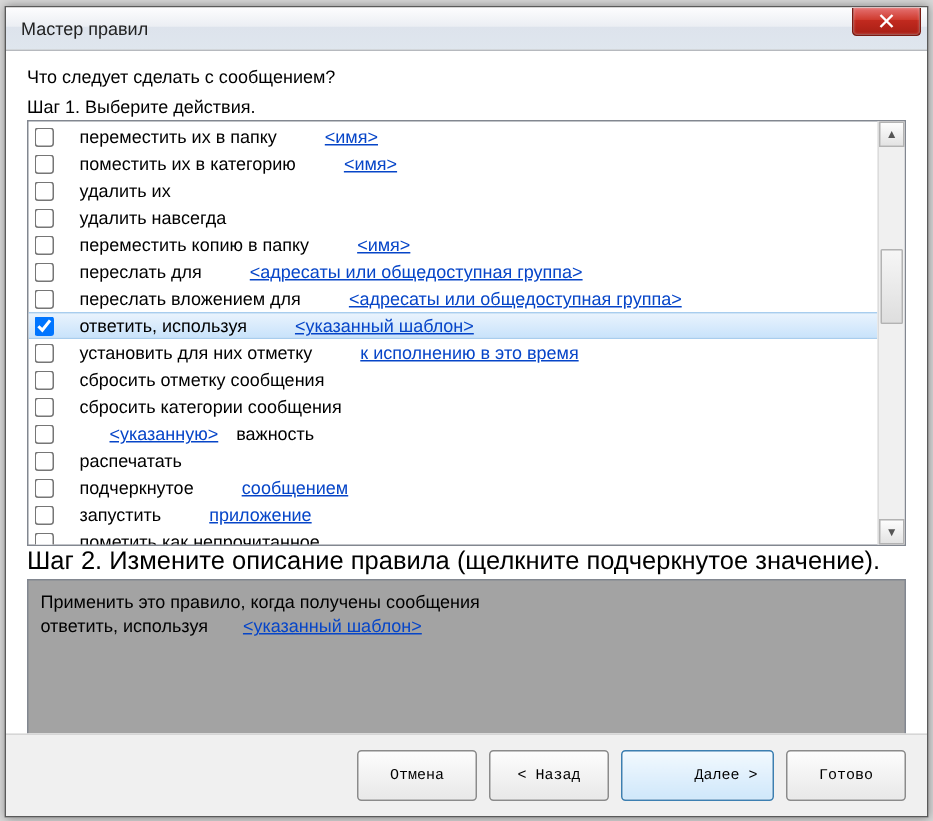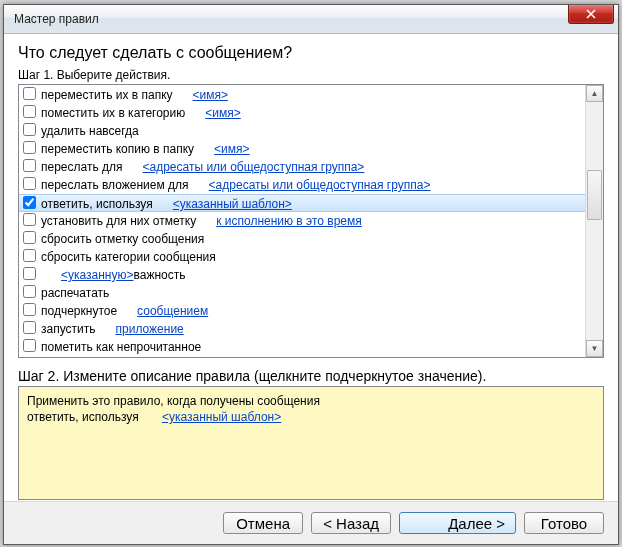--- a/index.html
+++ b/index.html
@@ -53,44 +53,46 @@
   }
   .close-btn svg { width: 10px; height: 10px; }
   .content {
     flex: 1;
     padding: 10px 14px 10px 14px;
     display: flex;
     flex-direction: column;
     overflow: hidden;
   }
   .instruction {
-    font-size: 16px;
+    font-size: 12px;
     margin-bottom: 6px;
   }
   .step-label {
     font-size: 12px;
     margin-bottom: 2px;
   }
   .list-box {
     border: 1px solid #828790;
     height: 282px;
     display: flex;
     background: #fff;
   }
   .list-scroll {
     flex: 1;
     overflow: hidden;
     padding: 1px 0;
   }
   .action-row {
     display: flex;
+    align-items: center;
     padding: 1px 4px;
     height: 16px;
     line-height: 16px;
     white-space: nowrap;
+    gap: 12px;
   }
   .action-row.selected {
     background: linear-gradient(to bottom, #e9f3fd, #c9e3fb);
     border-top: 1px solid #a8cdee;
     border-bottom: 1px solid #a8cdee;
     height: 14px;
   }
   .action-row input[type=checkbox] {
     margin: 0 5px 0 0;
     width: 13px;
@@ -124,42 +126,41 @@
     top:68px; height:48px;
     background: linear-gradient(to bottom,#f6f6f6,#dedede);
     border:1px solid #b3b3b3;
     border-radius:1px;
   }
   .desc-box {
     border: 1px solid #828790;
     flex: 1;
     margin-top: 2px;
     padding: 6px 8px;
-    background:#fef9c3;
+    background:#a3a3a3;
     line-height: 16px;
     min-height: 100px;
   }
   .step2-label {
-    margin-top: 10px;
-    font-size: 14px;
+    font-size: 17px;
   }
   .button-bar {
     border-top: 1px solid #d6d6d6;
     background: #f0f0f0;
     padding: 10px 14px;
     display: flex;
     justify-content: flex-end;
     gap: 8px;
   }
   .btn {
     min-width: 80px;
-    height: 22px;
+    height: 34px;
     padding: 0 10px;
-    font-size: 15px;
-    font-family: Liberation Sans, sans-serif;
+    font-size: 10px;
+    font-family: Liberation Mono, monospace;
     background: linear-gradient(to bottom,#fdfdfd,#e8e8e8);
     border: 1px solid #8b8b8b;
     border-radius: 3px;
     cursor: pointer;
     display:flex;align-items:center;justify-content:center;
     box-shadow: inset 0 0 1px #fff;
   }
   .btn.default {
     border: 1px solid #3c7fb1;
     background: linear-gradient(to bottom,#f2f9fe,#cfe7fa);
@@ -192,20 +193,24 @@
             <span class="action-text">переместить их в папку </span>
             <span class="link">&lt;имя&gt;</span>
           </div>
           <div class="action-row">
             <input type="checkbox" style="">
             <span class="action-text">поместить их в категорию </span>
             <span class="link">&lt;имя&gt;</span>
           </div>
           <div class="action-row">
             <input type="checkbox" style="">
+            <span class="action-text">удалить их</span>
+          </div>
+          <div class="action-row">
+            <input type="checkbox" style="">
             <span class="action-text">удалить навсегда</span>
           </div>
           <div class="action-row">
             <input type="checkbox" style="">
             <span class="action-text">переместить копию в папку </span>
             <span class="link">&lt;имя&gt;</span>
           </div>
           <div class="action-row">
             <input type="checkbox" style="">
             <span class="action-text">переслать для </span>

